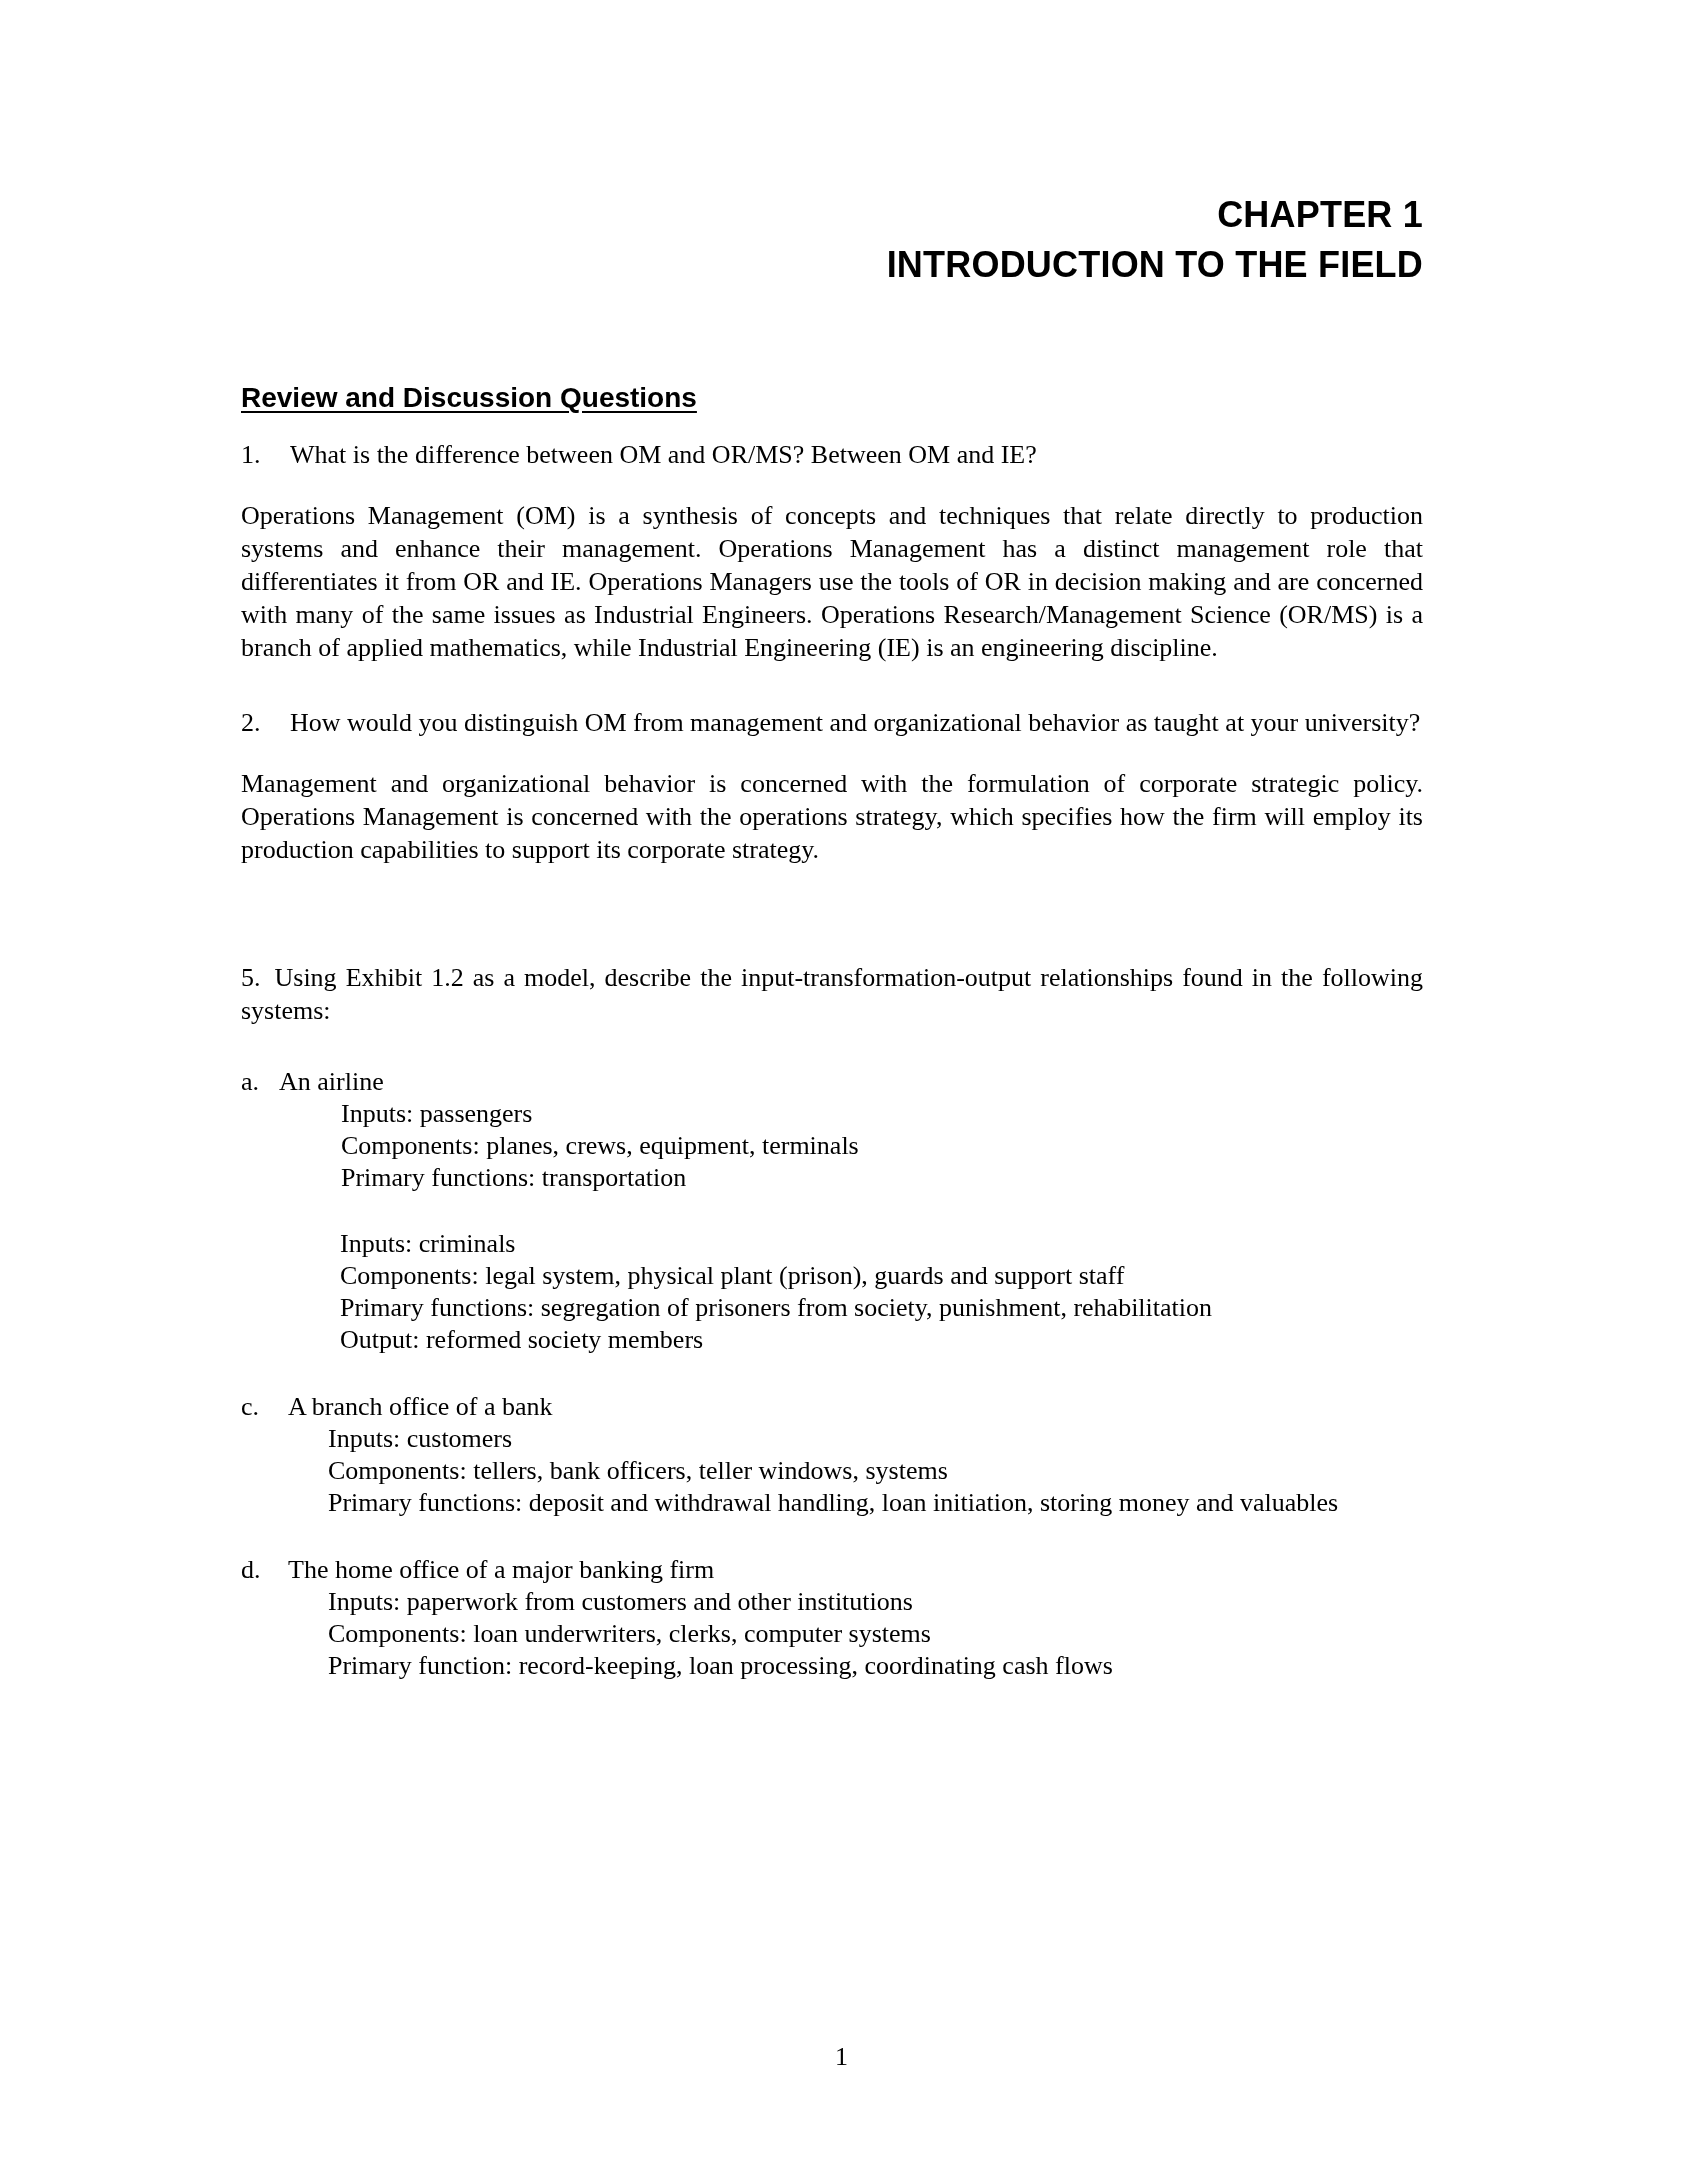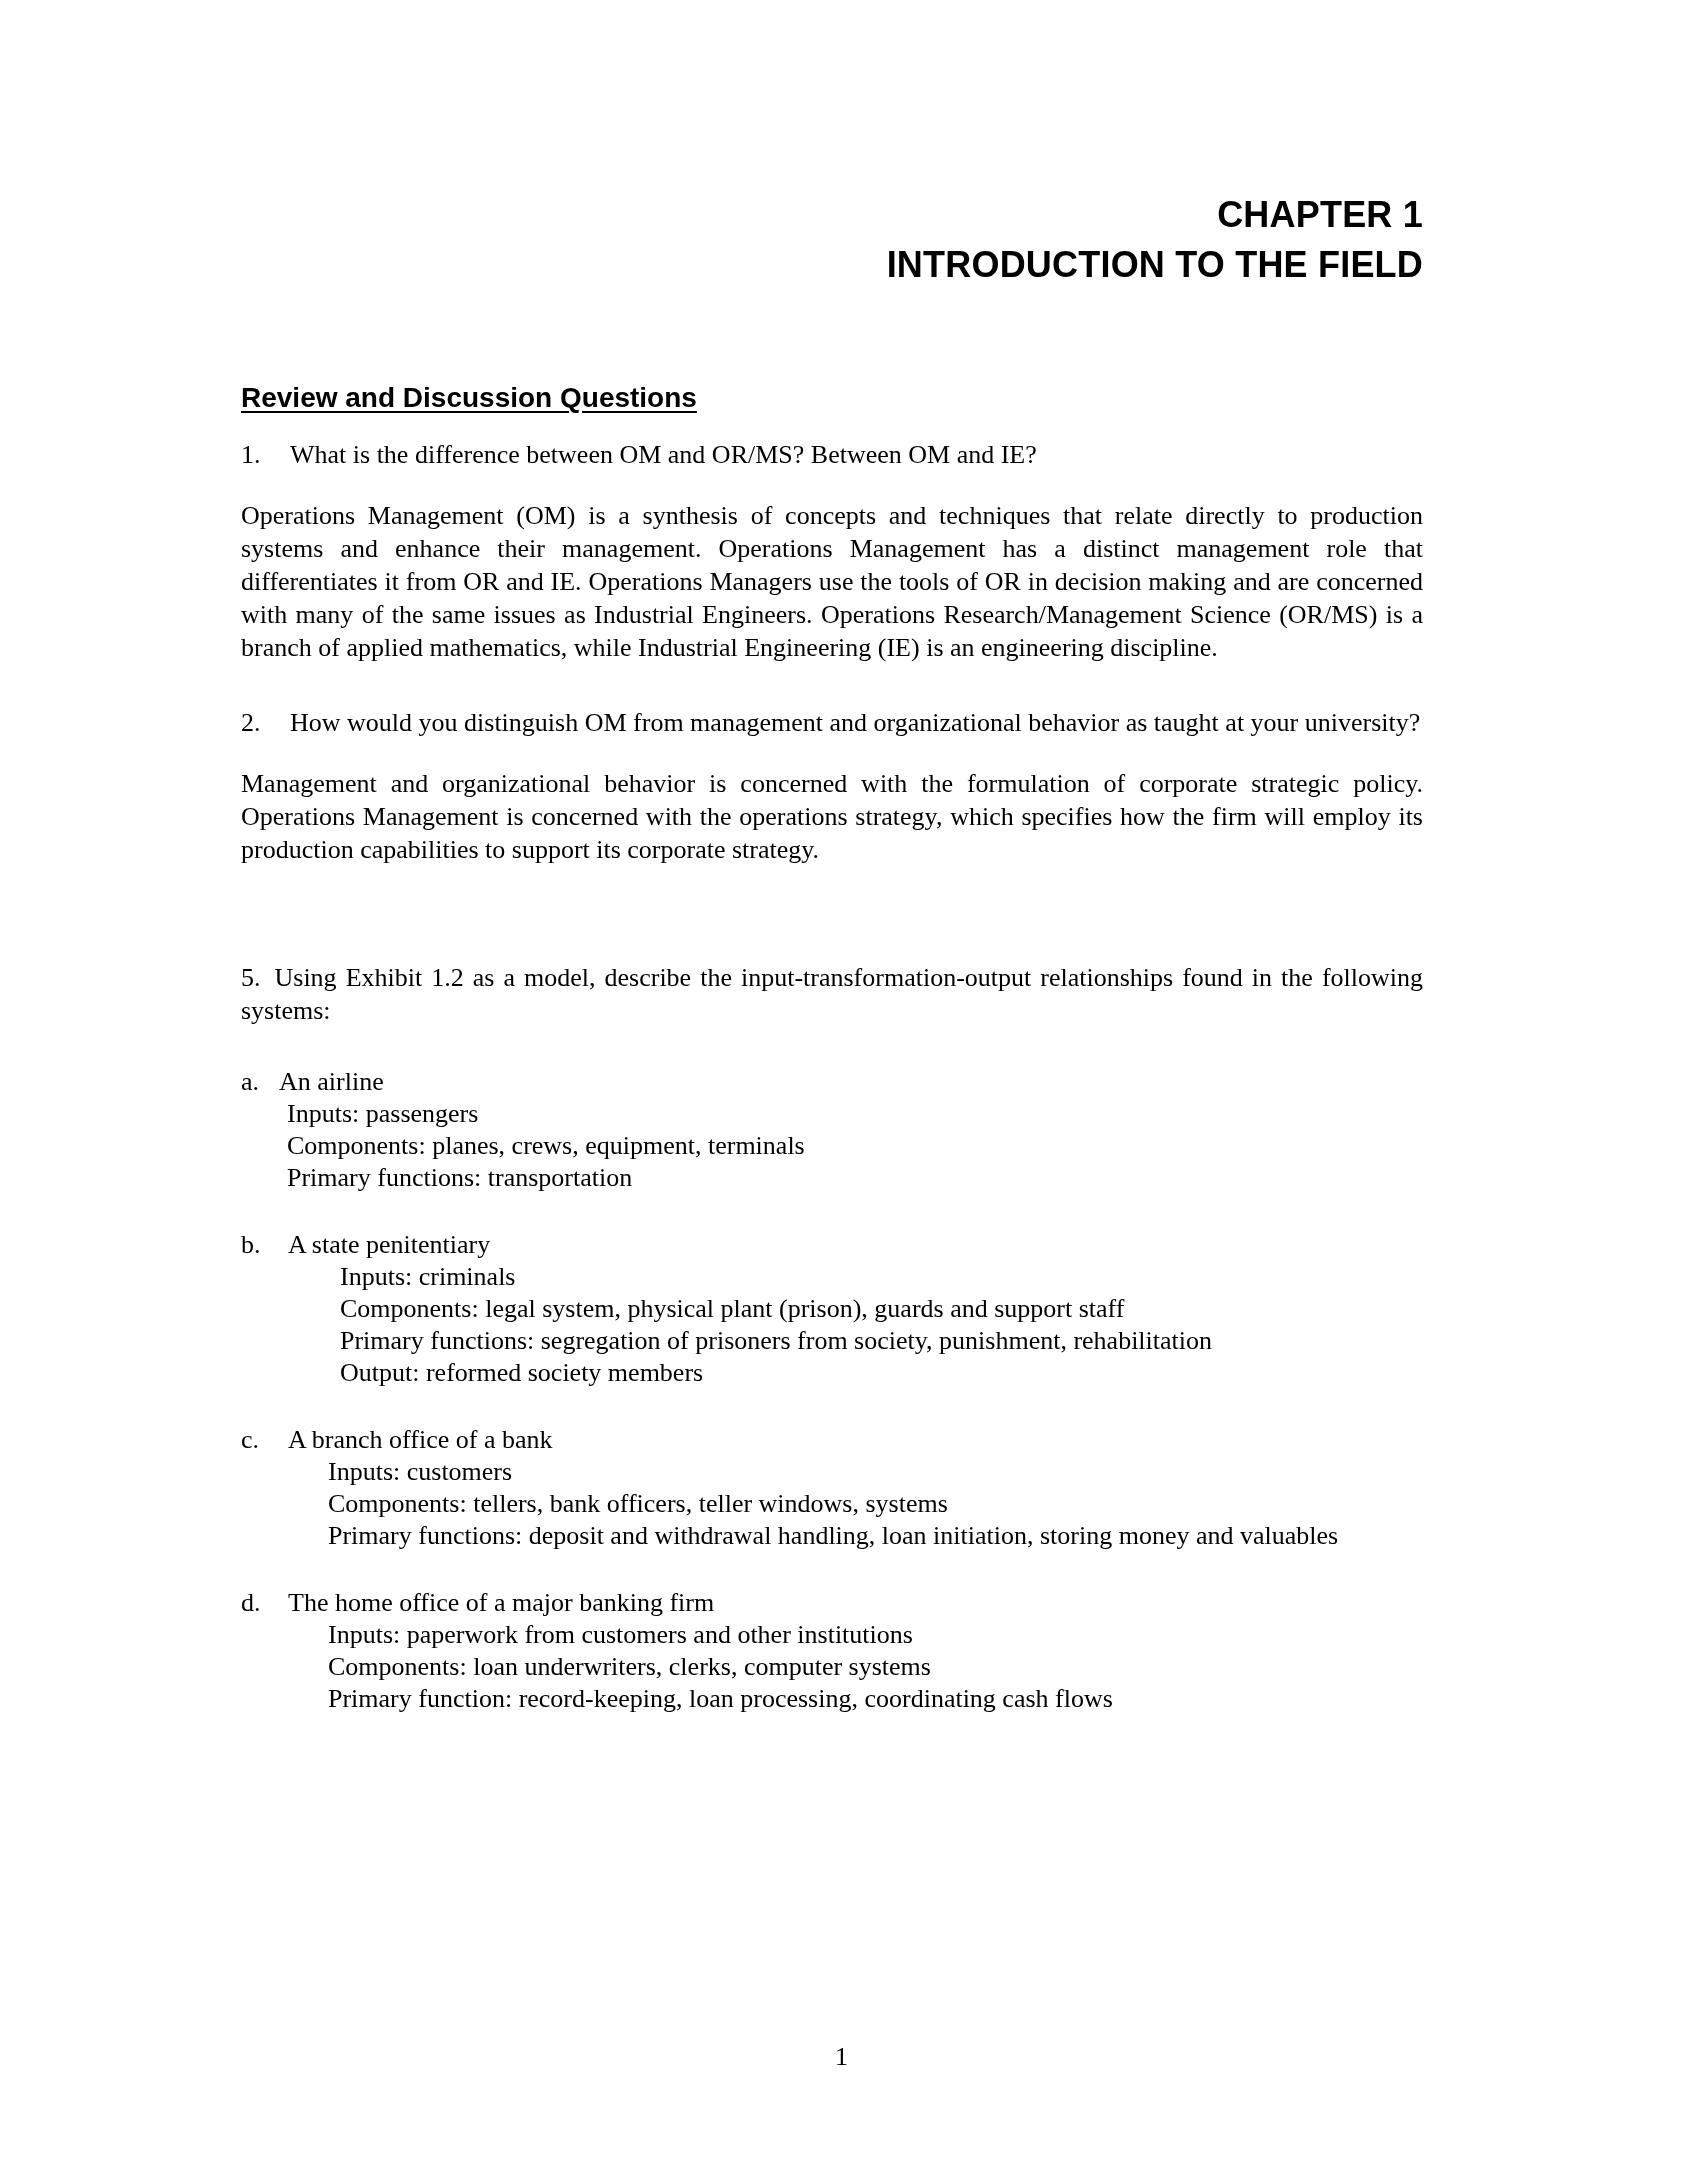--- a/index.html
+++ b/index.html
@@ -109,21 +109,21 @@
     white-space: nowrap;
   }
   .sys-head .sys-letter {
     display: inline-block;
     width: 38px;
   }
   .sys-item.wide .sys-head .sys-letter {
     width: 47px;
   }
   .sys-lines {
-    margin-left: 46px;
+    margin-left: 100px;
     margin-top: 0;
   }
   .sys-item.indent-b .sys-lines { margin-left: 99px; }
   .sys-item.indent-c .sys-lines { margin-left: 87px; }
   .sys-item.indent-d .sys-lines { margin-left: 87px; }
   .sys-line {
     white-space: nowrap;
     line-height: 32px;
   }
 
@@ -181,23 +181,20 @@
         <span class="sys-letter">a.</span><span>An airline</span>
       </div>
       <div class="sys-lines">
         <div class="sys-line">Inputs:  passengers</div>
         <div class="sys-line">Components: planes, crews, equipment, terminals</div>
         <div class="sys-line">Primary functions: transportation</div>
       </div>
     </div>
 
     <div class="sys-item wide indent-b body-text" style="margin-top:34px">
-      <div class="sys-head">
-        <span class="sys-letter">b.</span><span>A state penitentiary</span>
-      </div>
       <div class="sys-lines">
         <div class="sys-line">Inputs:  criminals</div>
         <div class="sys-line">Components: legal system, physical plant (prison), guards and support staff</div>
         <div class="sys-line">Primary functions: segregation of prisoners from society, punishment, rehabilitation</div>
         <div class="sys-line">Output: reformed society members</div>
       </div>
     </div>
 
     <div class="sys-item wide indent-c body-text" style="margin-top:34px">
       <div class="sys-head">

